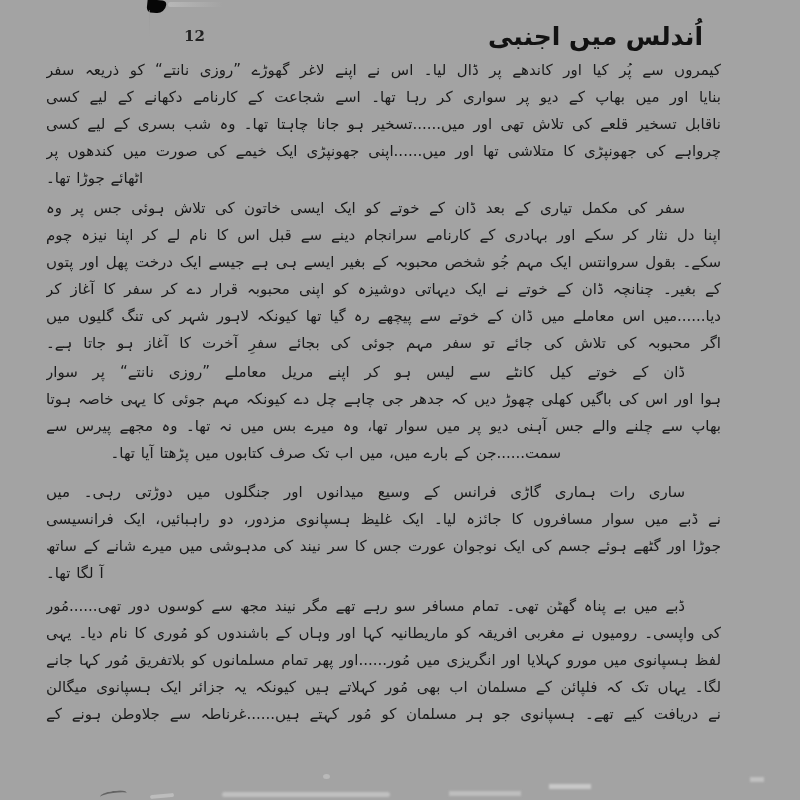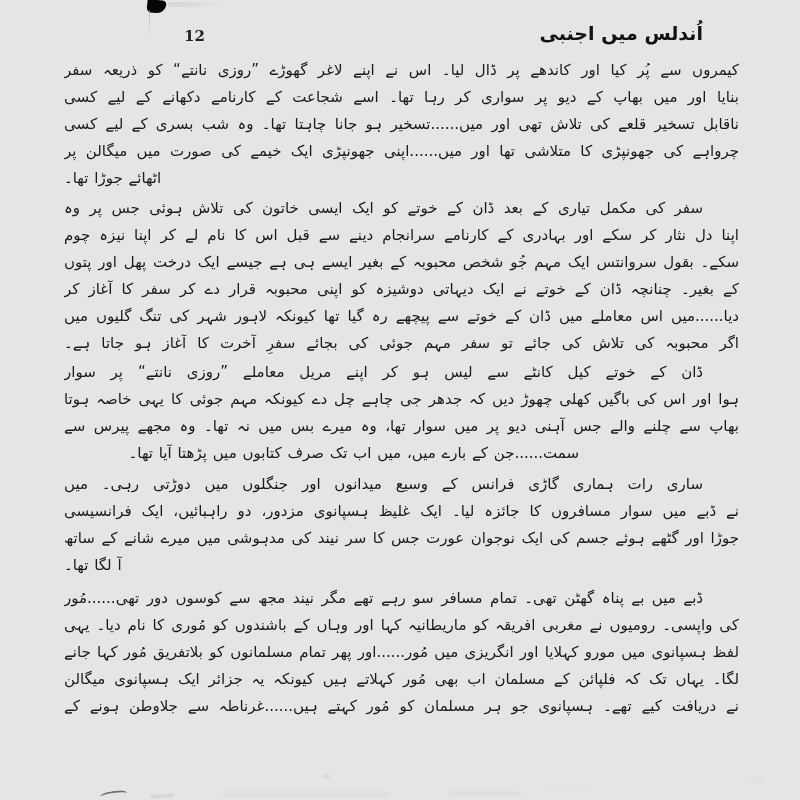--- a/index.html
+++ b/index.html
@@ -1,29 +1,29 @@
 <!DOCTYPE html>
 <html lang="ur"><head>
 <meta charset="utf-8">
 <style>
   html,body{margin:0;padding:0;background:#ffffff;}
   .scan{
-    position:relative;width:800px;height:800px;background:#e5e5e5;
+    position:relative;width:800px;height:800px;background:#a3a3a3;
     font-family:"DejaVu Sans",sans-serif;overflow:hidden;
   }
   
   .hdr{position:absolute;top:20px;left:62px;width:675px;height:32px;}
   .pgnum{position:absolute;left:122px;top:7px;font-family:"DejaVu Serif",serif;
          font-weight:bold;font-size:15px;color:#222;}
-  .btitle{position:absolute;right:34px;top:2px;direction:rtl;font-size:19px;
+  .btitle{position:absolute;right:34px;top:2px;direction:rtl;font-size:25px;
           font-weight:bold;color:#121212;white-space:nowrap;}
   
-  .col{position:absolute;top:57px;left:64px;width:675px;color:#1a1a1a;}
+  .col{position:absolute;top:57px;left:46px;width:675px;color:#1a1a1a;}
   .para{margin:0;}
-  .p2{margin-top:3px}.p3{margin-top:2px}.p4{margin-top:4px}.p5{margin-top:6px}
+  .p2{margin-top:3px}.p3{margin-top:2px}.p4{margin-top:12px}.p5{margin-top:6px}
   .line{
     direction:rtl;unicode-bidi:embed;font-size:15px;line-height:27px;height:27px;
     overflow:hidden;text-align:justify;text-align-last:justify;word-spacing:1px;
   }
   .line.first{text-indent:36px;}
   .line.end-left{text-align:left;text-align-last:left;}
   .line.offset-right{text-align:left;text-align-last:right;margin-right:160px;}
   
   .art{position:absolute;pointer-events:none;}
   .blob{left:147px;top:0;width:19px;height:13px;background:#060606;
@@ -67,21 +67,21 @@
     <span class="pgnum">12</span>
     <span class="btitle">اُندلس میں اجنبی</span>
   </div>
 
   <div class="col">
 
     <div class="para p1">
       <div class="line">کیمروں سے پُر کیا اور کاندھے پر ڈال لیا۔ اس نے اپنے لاغر گھوڑے ”روزی نانتے“ کو ذریعہ سفر</div>
       <div class="line">بنایا اور میں بھاپ کے دیو پر سواری کر رہا تھا۔ اسے شجاعت کے کارنامے دکھانے کے لیے کسی</div>
       <div class="line">ناقابل تسخیر قلعے کی تلاش تھی اور میں......تسخیر ہو جانا چاہتا تھا۔ وہ شب بسری کے لیے کسی</div>
-      <div class="line">چرواہے کی جھونپڑی کا متلاشی تھا اور میں......اپنی جھونپڑی ایک خیمے کی صورت میں میگالن پر</div>
+      <div class="line">چرواہے کی جھونپڑی کا متلاشی تھا اور میں......اپنی جھونپڑی ایک خیمے کی صورت میں کندھوں پر</div>
       <div class="line end-left">اٹھائے جوڑا تھا۔</div>
     </div>
 
     <div class="para p2">
       <div class="line first">سفر کی مکمل تیاری کے بعد ڈان کے خوتے کو ایک ایسی خاتون کی تلاش ہوئی جس پر وہ</div>
       <div class="line">اپنا دل نثار کر سکے اور بہادری کے کارنامے سرانجام دینے سے قبل اس کا نام لے کر اپنا نیزہ چوم</div>
       <div class="line">سکے۔ بقول سروانتس ایک مہم جُو شخص محبوبہ کے بغیر ایسے ہی ہے جیسے ایک درخت پھل اور پتوں</div>
       <div class="line">کے بغیر۔ چنانچہ ڈان کے خوتے نے ایک دیہاتی دوشیزہ کو اپنی محبوبہ قرار دے کر سفر کا آغاز کر</div>
       <div class="line">دیا......میں اس معاملے میں ڈان کے خوتے سے پیچھے رہ گیا تھا کیونکہ لاہور شہر کی تنگ گلیوں میں</div>
       <div class="line">اگر محبوبہ کی تلاش کی جائے تو سفر مہم جوئی کی بجائے سفرِ آخرت کا آغاز ہو جاتا ہے۔</div>

